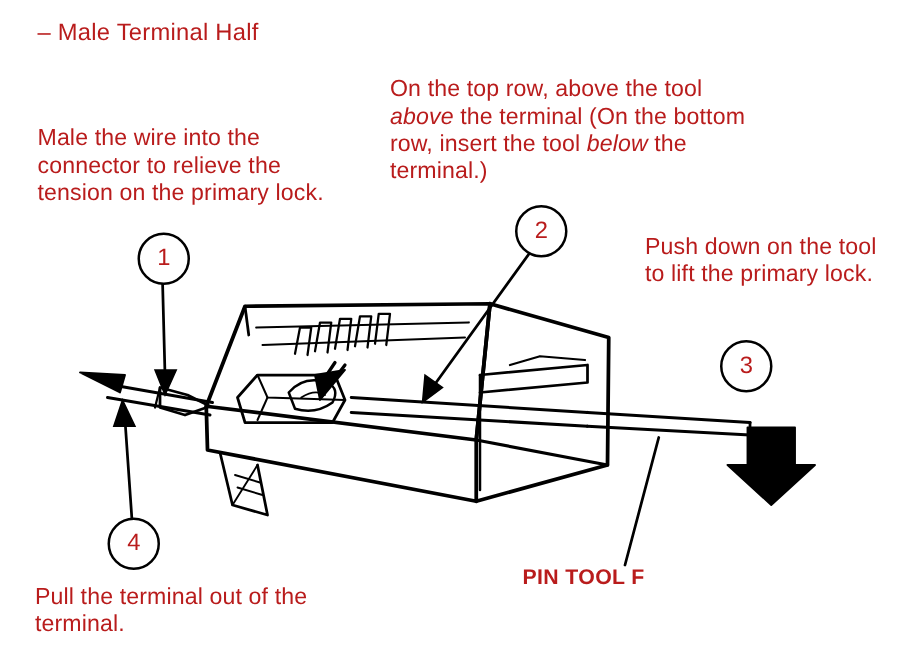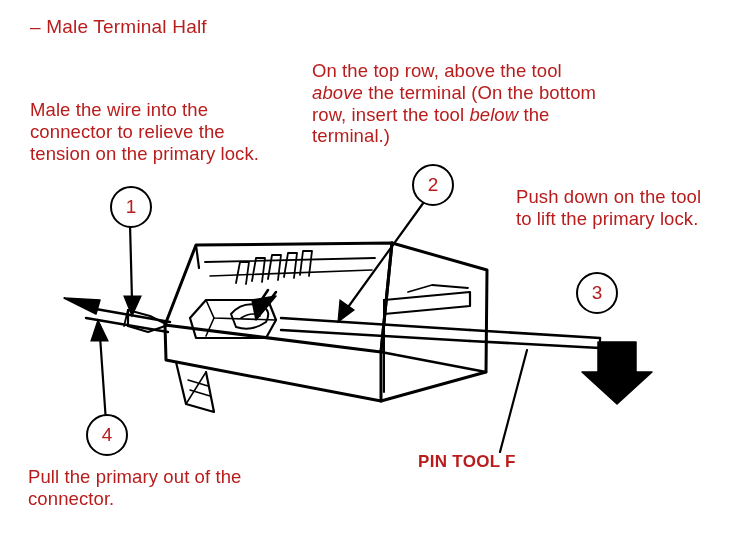--- a/index.html
+++ b/index.html
@@ -141,21 +141,21 @@
   </svg>
 
   <div class="txt title" style="left:30px; top:16px; width:360px;">– Male Terminal Half</div>
 
   <div class="txt callout" style="left:30px; top:99px; width:256px;">Male the wire into the connector to relieve the tension on the primary lock.</div>
 
   <div class="txt callout" style="left:312px; top:60px; width:304px;"><span>On the top row, above the tool </span><em>above</em><span> the terminal (On the bottom row, insert the tool </span><em>below</em><span> the terminal.)</span></div>
 
   <div class="txt callout" style="left:516px; top:186px; width:190px;">Push down on the tool to lift the primary lock.</div>
 
-  <div class="txt callout" style="left:28px; top:466px; width:250px;">Pull the primary out of the connector.</div>
+  <div class="txt callout" style="left:28px; top:466px; width:250px;">Pull the terminal out of the terminal.</div>
 
   <div class="txt pinlabel" style="left:418px; top:452px; width:180px;">PIN TOOL F</div>
 
   <div class="num-badge" style="left:110px; top:186px;">1</div>
   <div class="num-badge" style="left:412px; top:164px;">2</div>
   <div class="num-badge" style="left:576px; top:272px;">3</div>
   <div class="num-badge" style="left:86px; top:414px;">4</div>
 
 </div>
 

